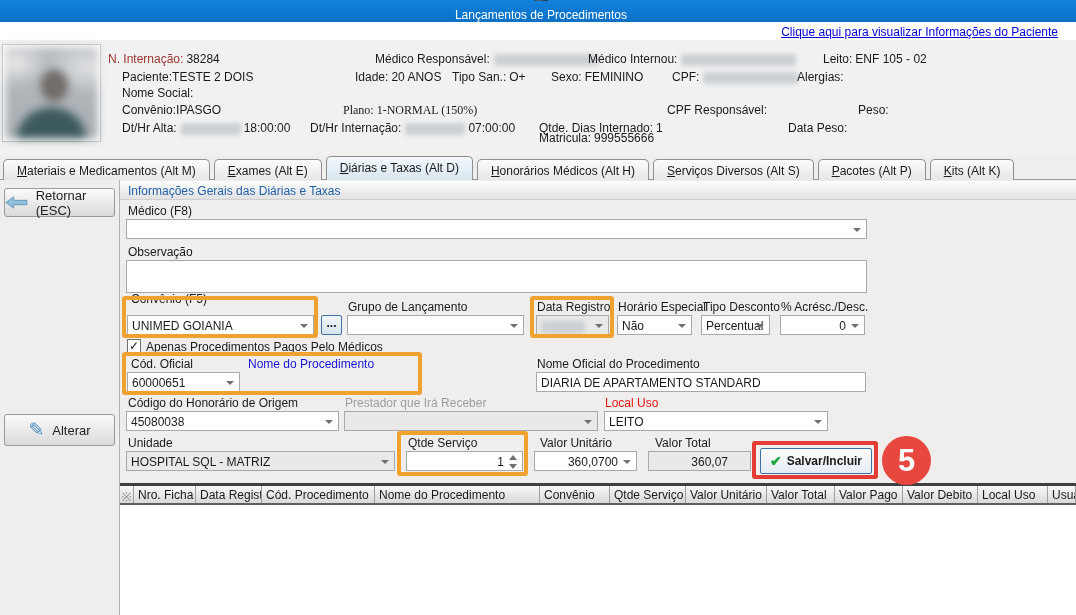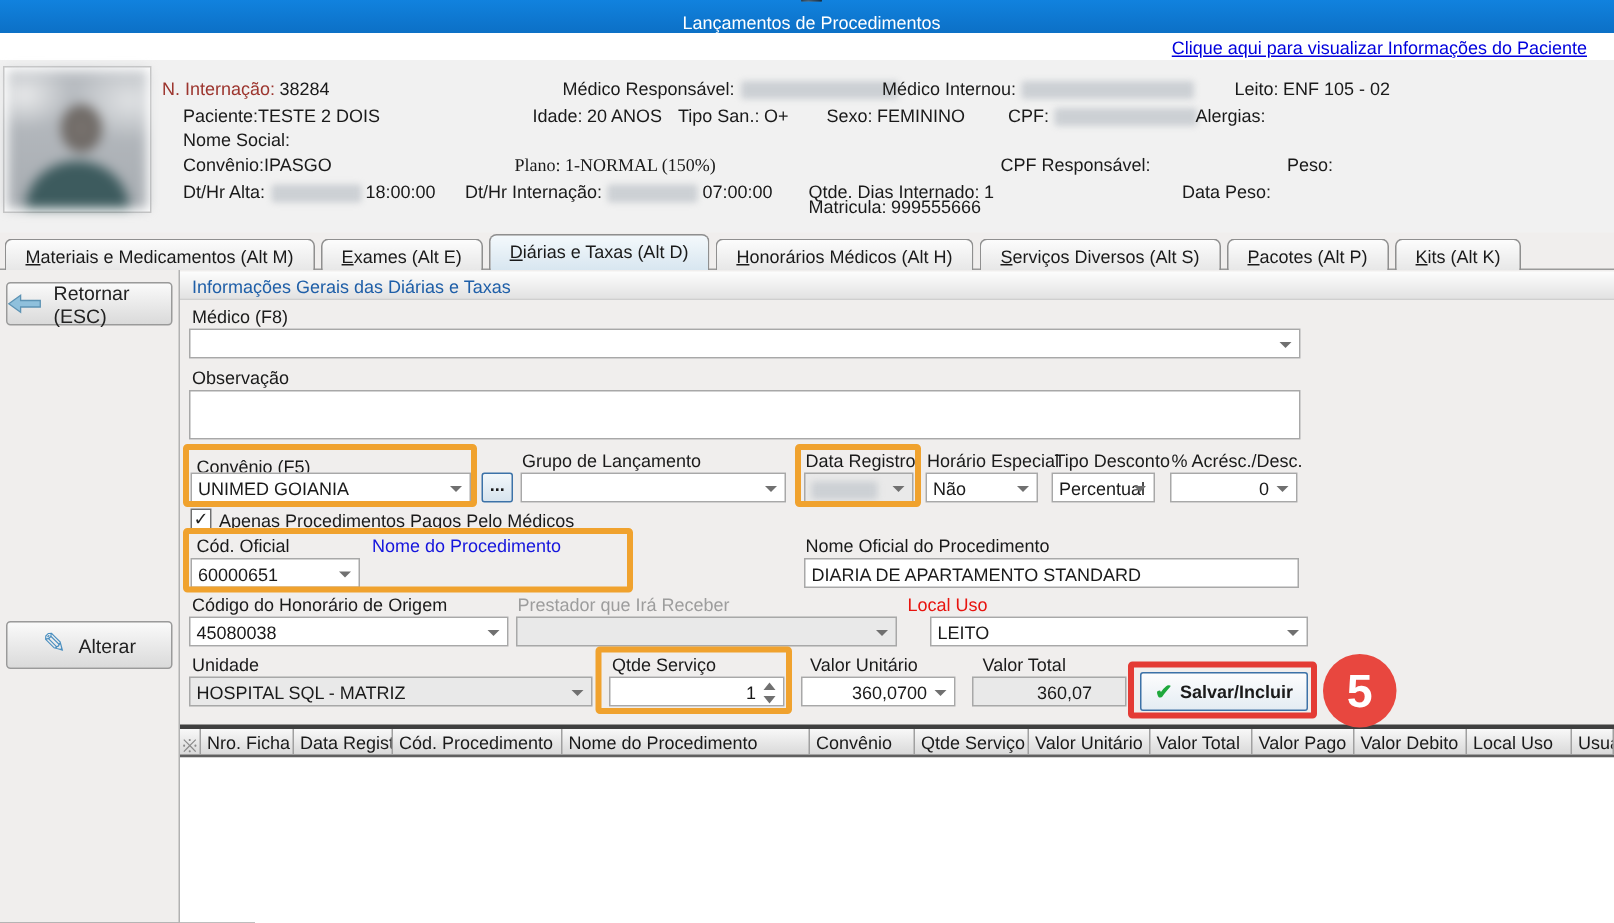--- a/index.html
+++ b/index.html
@@ -224,21 +224,21 @@
   <span class="flabel" style="left:128px; top:204px;">Médico (F8)</span>
   <div class="ctl" style="left:126px; top:219px; width:741px;">
     <span></span><span class="arr"></span>
   </div>
 
   <span class="flabel" style="left:128px; top:245px;">Observação</span>
   <div class="textarea" style="left:126px; top:260px; width:741px; height:33px;">
     <span></span>
   </div>
 
-  <span class="flabel" style="left:131px; top:304px;">Convênio (F5)</span>
+  <span class="flabel" style="left:131px; top:292px;">Convênio (F5)</span>
   <div class="ctl" style="left:127px; top:315px; width:187px;">
     <span>UNIMED GOIANIA</span><span class="arr"></span>
   </div>
   <div class="browse-btn" style="left:321px; top:315px; width:21px; height:20px;">...</div>
 
   <span class="flabel" style="left:348px; top:300px;">Grupo de Lançamento</span>
   <div class="ctl" style="left:347px; top:315px; width:177px;">
     <span></span><span class="arr"></span>
   </div>
 
@@ -284,21 +284,21 @@
   <div class="ctl" style="left:126px; top:411px; width:213px;">
     <span>45080038</span><span class="arr"></span>
   </div>
 
   <span class="flabel gray" style="left:345px; top:396px;">Prestador que Irá Receber</span>
   <div class="ctl disabled" style="left:344px; top:411px; width:254px;">
     <span></span><span class="arr"></span>
   </div>
 
   <span class="flabel red" style="left:605px; top:396px;">Local Uso</span>
-  <div class="ctl" style="left:620px; top:411px; width:252px;">
+  <div class="ctl" style="left:604px; top:411px; width:224px;">
     <span>LEITO</span><span class="arr"></span>
   </div>
 
   <span class="flabel" style="left:128px; top:436px;">Unidade</span>
   <div class="ctl disabled" style="left:126px; top:451px; width:269px;">
     <span>HOSPITAL SQL - MATRIZ</span><span class="arr"></span>
   </div>
 
   <span class="flabel" style="left:408px; top:436px;">Qtde Serviço</span>
   <div class="ctl rt" style="left:406px; top:451px; width:117px;">

